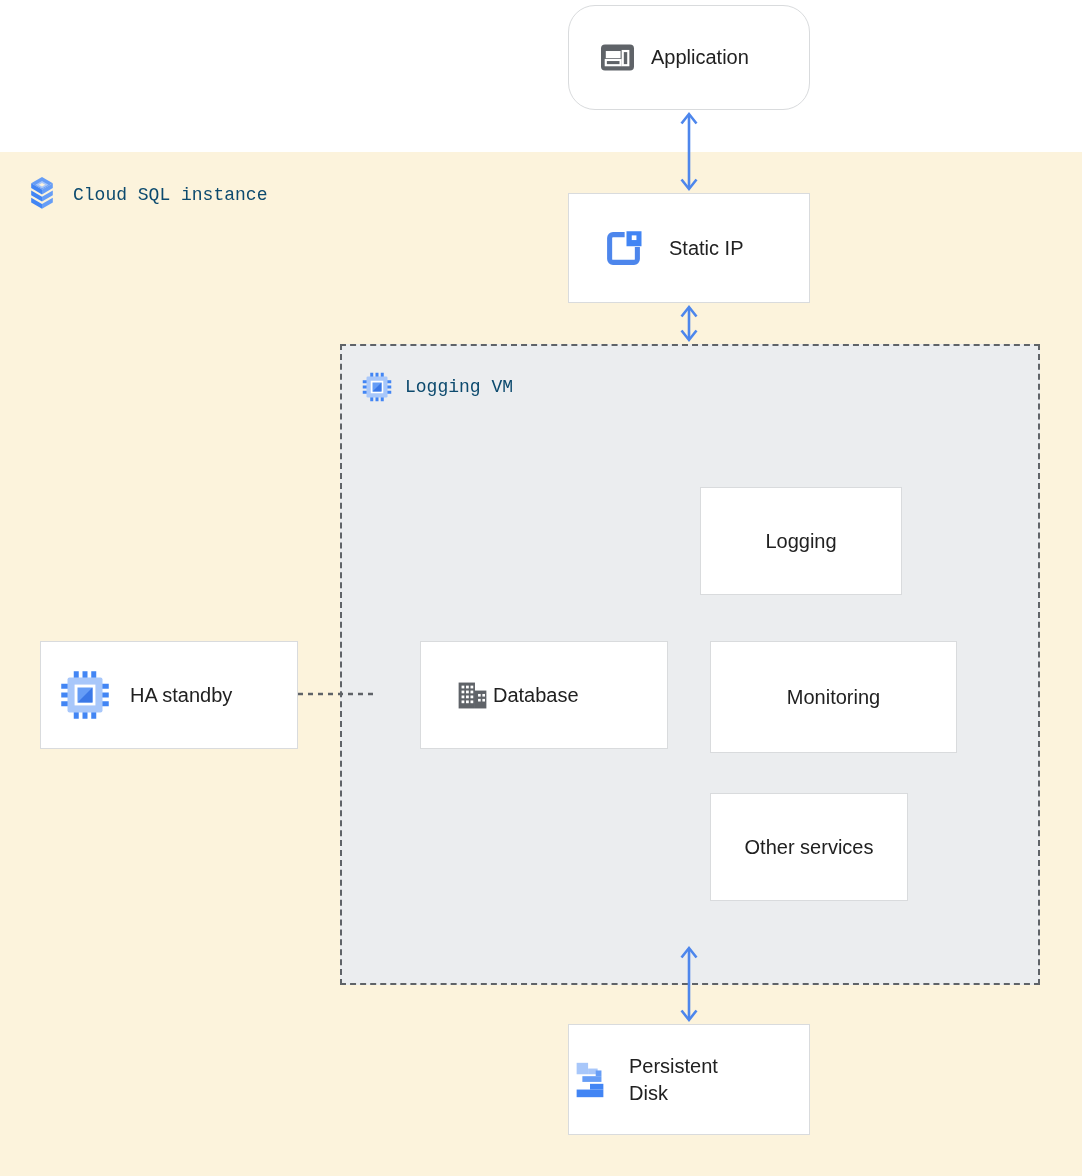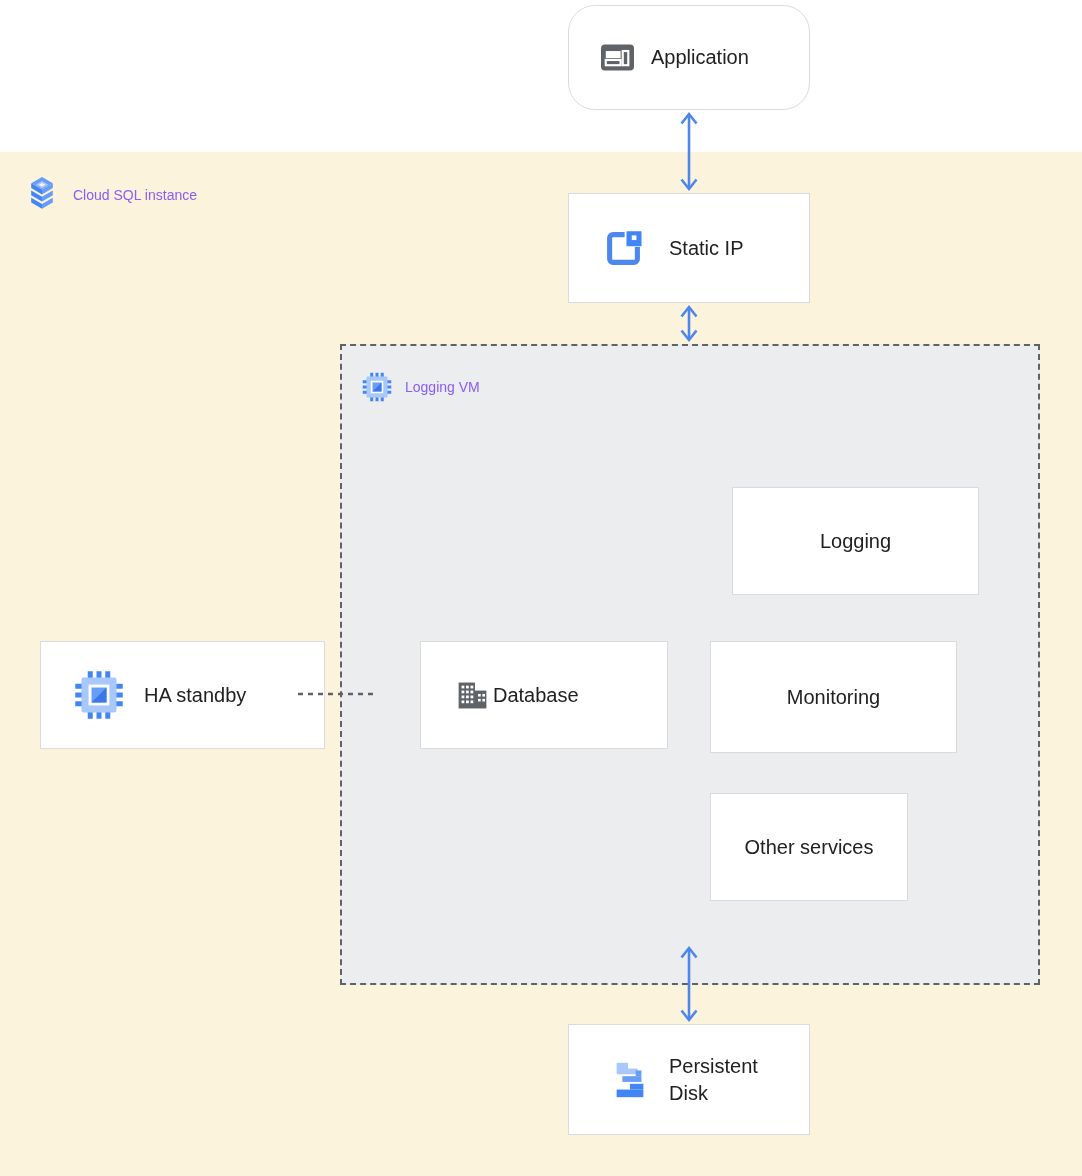--- a/index.html
+++ b/index.html
@@ -17,21 +17,21 @@
 
   .node {
     position:absolute; box-sizing:border-box; background:#ffffff;
     border:1px solid #D9DBDD; display:flex; align-items:center;
   }
   .node .label { font-size:20px; color:#212121; line-height:1.32; }
   .iconrow { gap:15px; }
   .center-text { justify-content:center; }
 
   .hdr { position:absolute; display:flex; align-items:center; gap:13px; }
-  .hdr .hlabel { font-size:14px; color:#8b5cf6; }
+  .hdr .hlabel { font-size:18px; color:#0c4a6e;font-family:Liberation Mono, monospace; }
 
   .icon { flex:0 0 auto; display:block; }
   svg { display:block; }
   .overlay { position:absolute; left:0; top:0; pointer-events:none; }
 </style>
 </head>
 <body>
 
 <div class="canvas">
 
@@ -99,21 +99,21 @@
     <span class="icon">
       <svg width="45" height="45" viewBox="0 0 24 24">
         <path d="M12.6 4.6 H6.4 A1.8 1.8 0 0 0 4.6 6.4 V17.6 A1.8 1.8 0 0 0 6.4 19.4 H17.6 A1.8 1.8 0 0 0 19.4 17.6 V11.2" fill="none" stroke="#4D86EC" stroke-width="2.7"></path>
         <rect x="13.6" y="2.8" width="8" height="8" fill="#4285F4"></rect>
         <rect x="16.4" y="5" width="2.5" height="2.5" fill="#ffffff"></rect>
       </svg>
     </span>
     <span class="label">Static IP</span>
   </div>
 
-  <div class="node center-text" style="left:732px; top:487px; width:247px; height:108px;">
+  <div class="node center-text" style="left:700px; top:487px; width:202px; height:108px;">
     <span class="label">Logging</span>
   </div>
 
   <div class="node iconrow" style="left:420px; top:641px; width:248px; height:108px; padding-left:33px; gap:2px;">
     <span class="icon">
       <svg width="37" height="37" viewBox="0 0 24 24">
         <rect x="3" y="3.6" width="10.6" height="16.8" fill="#5F6368"></rect>
         <rect x="13.6" y="8.8" width="7.4" height="11.6" fill="#5F6368"></rect>
         <g fill="#ffffff">
           <rect x="4.9" y="5.6" width="1.8" height="1.8"></rect>
@@ -139,21 +139,21 @@
   </div>
 
   <div class="node center-text" style="left:710px; top:641px; width:247px; height:112px;">
     <span class="label">Monitoring</span>
   </div>
 
   <div class="node center-text" style="left:710px; top:793px; width:198px; height:108px;">
     <span class="label">Other services</span>
   </div>
 
-  <div class="node iconrow" style="left:40px; top:641px; width:285px; height:108px; padding-left:33px; gap:20px;">
+  <div class="node iconrow" style="left:40px; top:641px; width:258px; height:108px; padding-left:19px; gap:20px;">
     <span class="icon">
       <svg width="50" height="50" viewBox="0 0 24 24">
         <g fill="#4285F4">
           <rect x="6.6" y="0.6" width="2.4" height="3.4"></rect>
             <rect x="10.8" y="0.6" width="2.4" height="3.4"></rect>
             <rect x="15" y="0.6" width="2.4" height="3.4"></rect>
           <rect x="6.6" y="20" width="2.4" height="3.4"></rect>
             <rect x="10.8" y="20" width="2.4" height="3.4"></rect>
             <rect x="15" y="20" width="2.4" height="3.4"></rect>
           <rect x="0.6" y="6.6" width="3.4" height="2.4"></rect>
@@ -165,21 +165,21 @@
         </g>
         <rect x="3.6" y="3.6" width="16.8" height="16.8" rx="1" fill="#A8C7FA"></rect>
         <rect x="7" y="7" width="10" height="10" fill="#ffffff"></rect>
         <rect x="8.4" y="8.4" width="7.2" height="7.2" fill="#669DF6"></rect>
         <polygon points="15.6,8.4 15.6,15.6 8.4,15.6" fill="#3B78E7"></polygon>
       </svg>
     </span>
     <span class="label">HA standby</span>
   </div>
 
-  <div class="node iconrow" style="left:568px; top:1024px; width:242px; height:111px; padding-left:40px; gap:18px;">
+  <div class="node iconrow" style="left:568px; top:1024px; width:242px; height:111px; gap:18px;">
     <span class="icon">
       <svg width="42" height="42" viewBox="0 0 22 22">
         <g fill="#A8C7FA">
             <rect x="4" y="2" width="6" height="6"></rect>
             <rect x="10" y="5" width="5" height="3"></rect>
           </g>
         <g fill="#669DF6">
             <rect x="7" y="9" width="10" height="3"></rect>
             <rect x="14" y="6" width="3" height="3"></rect>
           </g>

